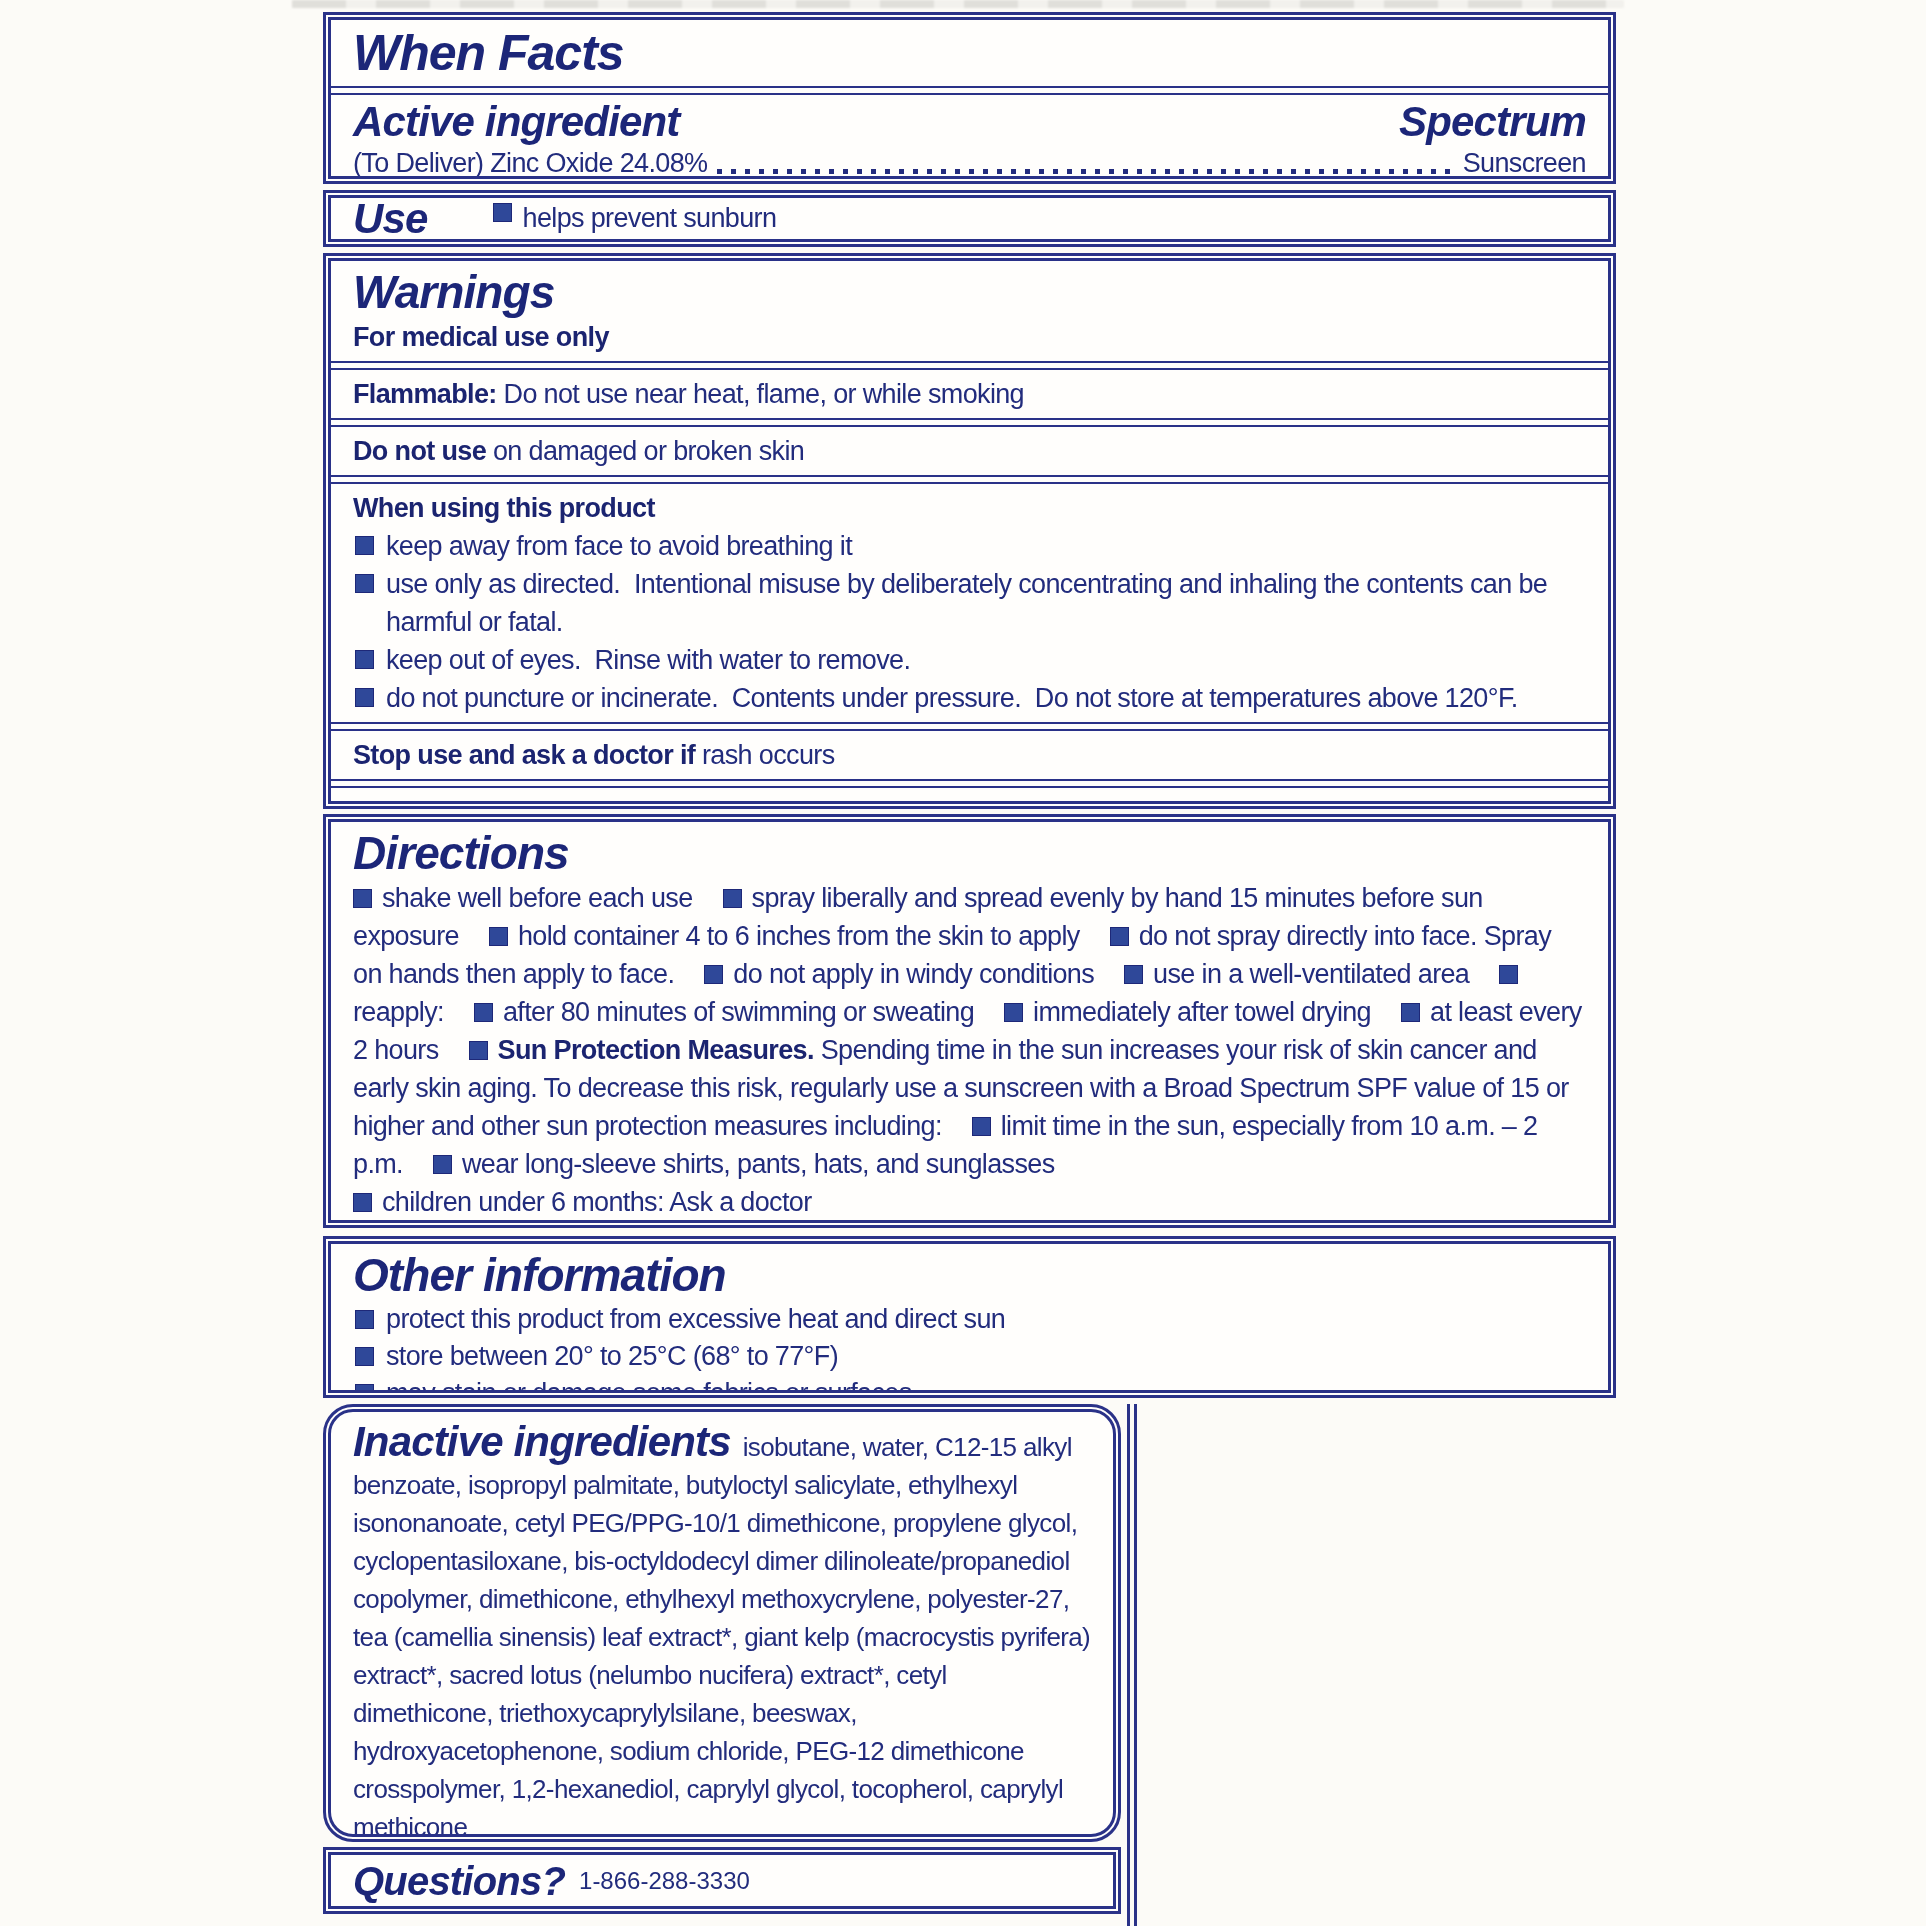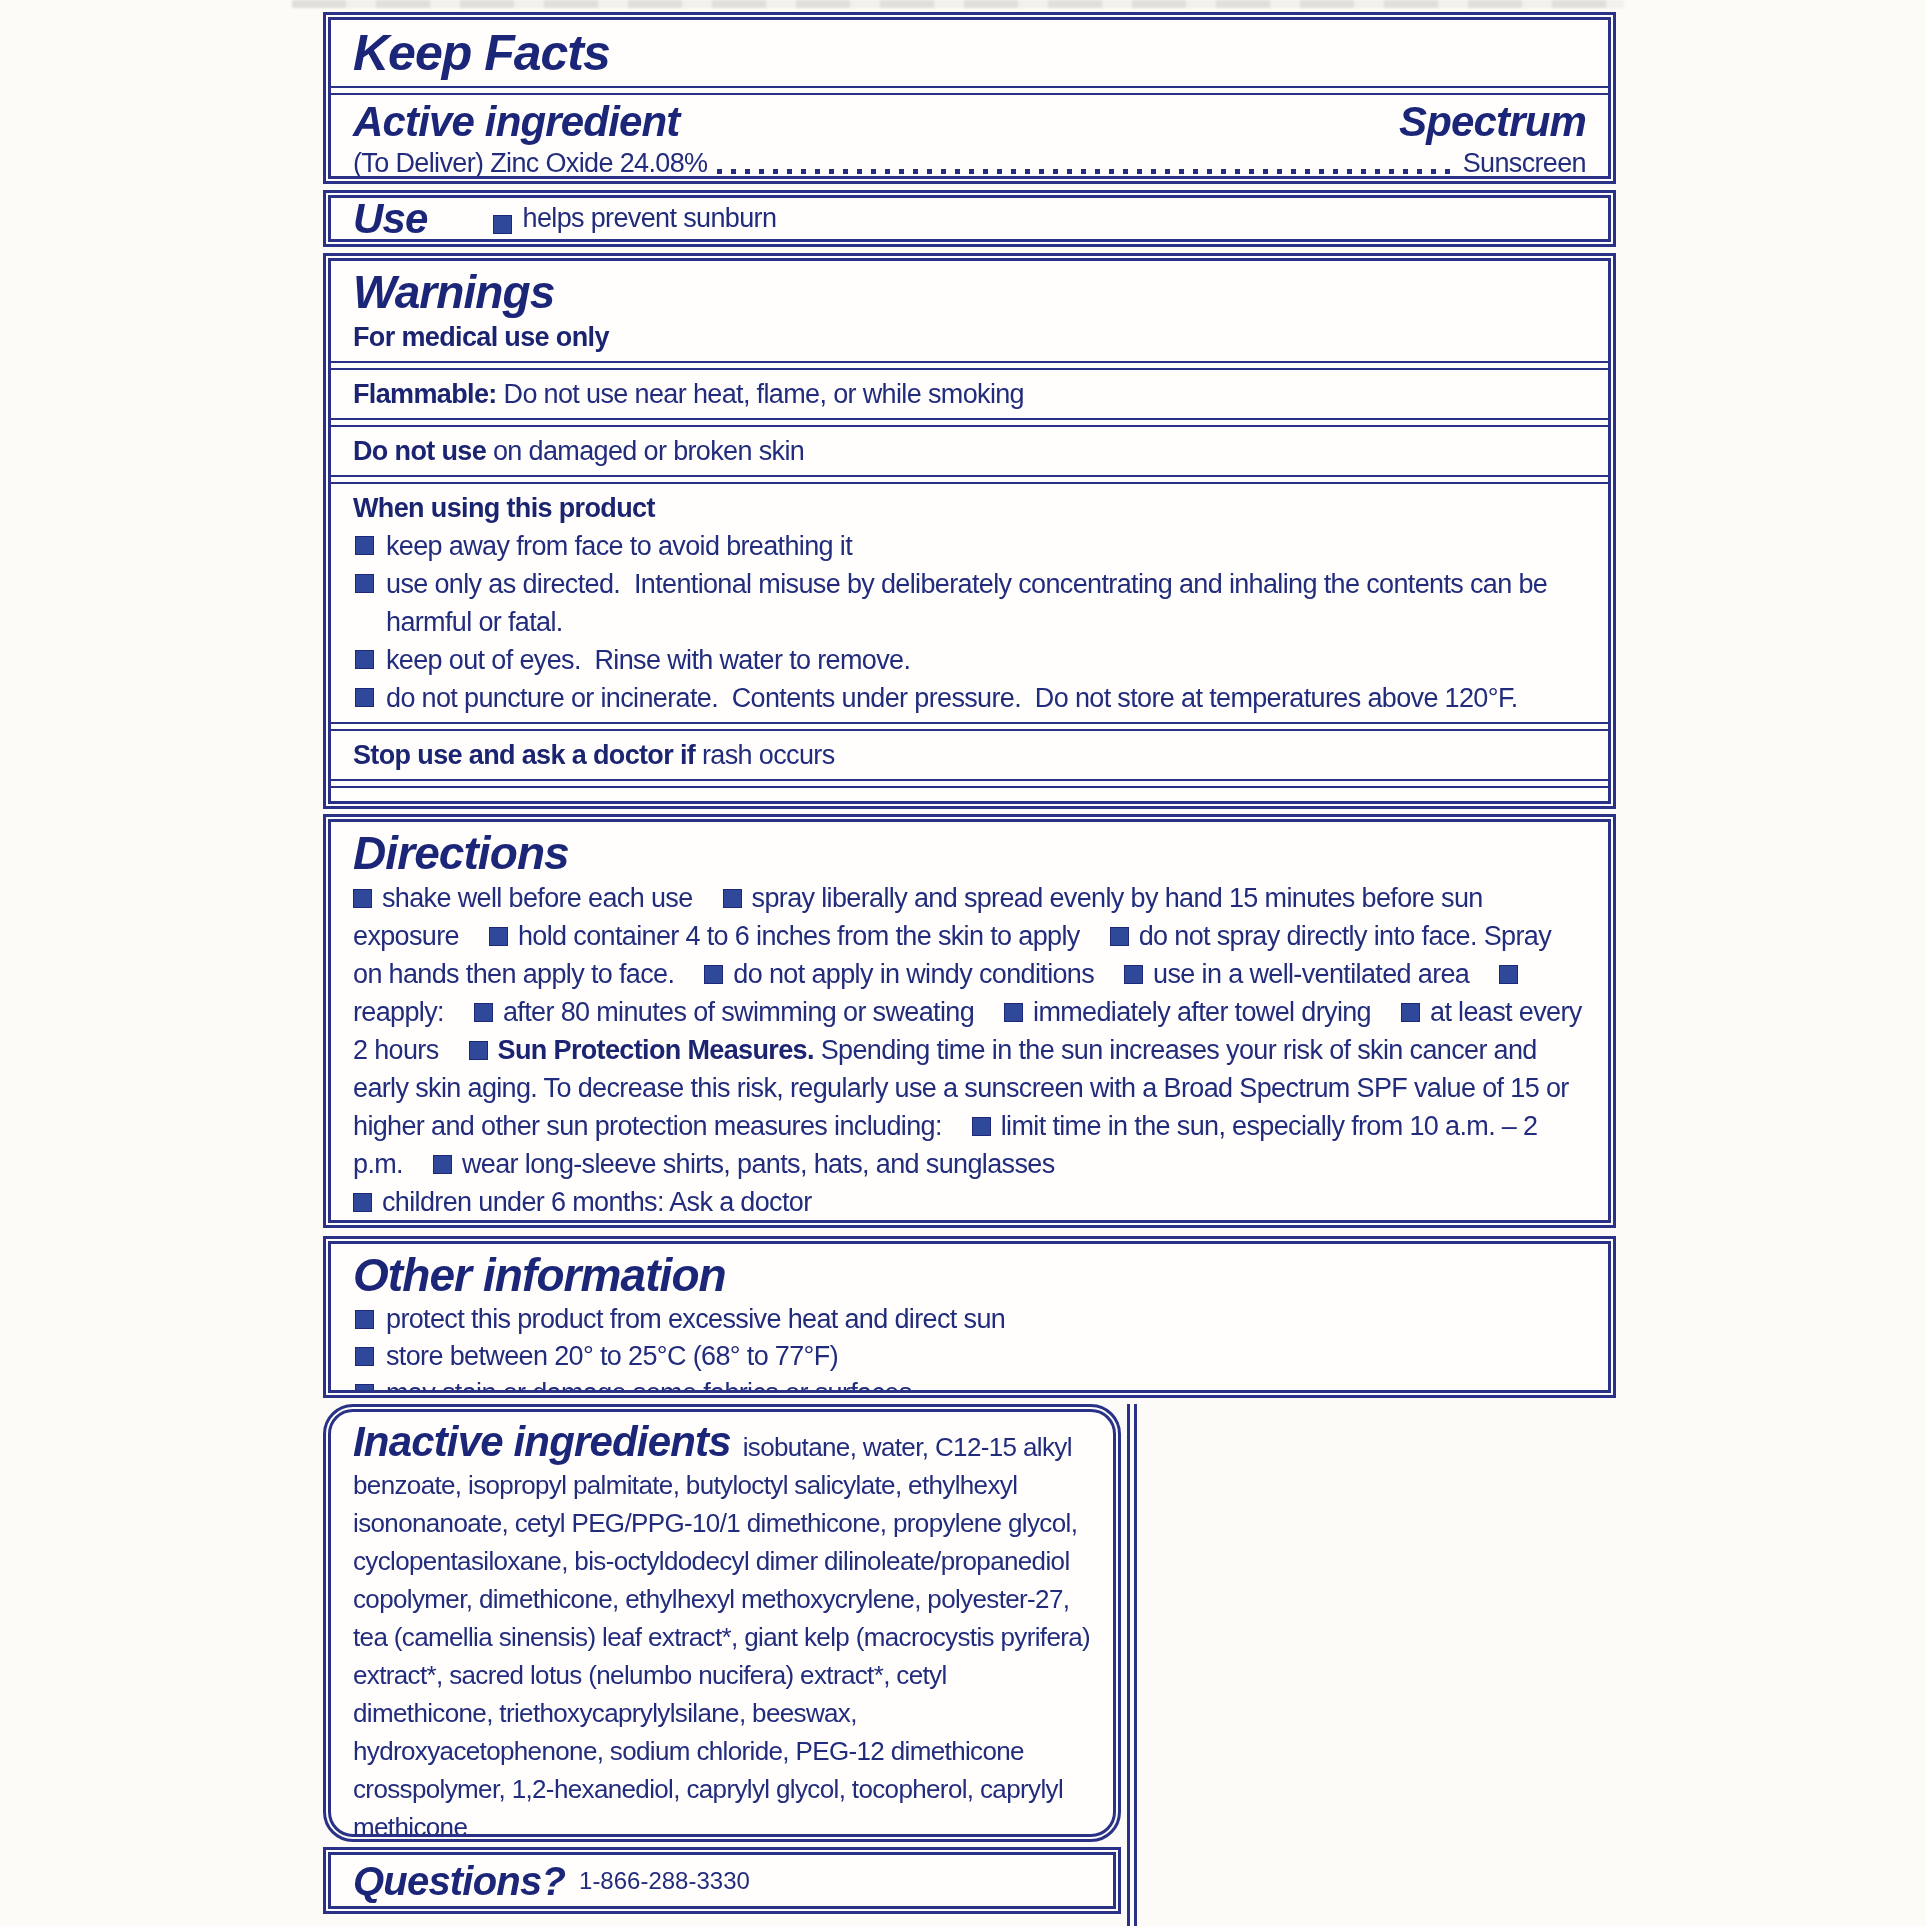--- a/index.html
+++ b/index.html
@@ -66,34 +66,34 @@
   }
   
   #box-head{top:12px;height:172px;}
   #box-use{top:190px;height:57px;display:flex;align-items:center;padding-top:0;padding-bottom:0;}
   #box-warnings{top:253px;height:556px;}
   #box-directions{top:814px;height:414px;}
   #box-other{top:1236px;height:162px;}
   #box-inactive{top:1404px;height:438px;padding-top:8px;border-radius:30px;}
   #box-questions{top:1847px;height:67px;display:flex;align-items:center;padding-top:0;padding-bottom:0;}
   .ai-row{display:flex;justify-content:space-between;align-items:baseline;margin-top:2px;}
-  .use-item{display:flex;align-items:flex-end;margin-left:65px;font-size:27px;}
+  .use-item{display:flex;align-items:flex-start;margin-left:65px;font-size:27px;}
   .use-item .sq{margin-right:11px;}
   .phone{font-size:24px;margin-left:14px;letter-spacing:0;}
   .inact-text{font-size:26px;line-height:38px;}
   #box-other .body-t{line-height:37px;}
 </style>
 </head>
 <body>
 
 <div class="page">
   <div class="top-artifact"></div>
 
   <div class="dbox" id="box-head">
-    <div class="h-title">Keep Facts</div>
+    <div class="h-title">When Facts</div>
     <div class="sep"></div>
     <div class="ai-row">
       <span class="h-inline">Active ingredient</span>
       <span class="h-inline">Spectrum</span>
     </div>
     <div class="row-flex body-t">
       <span>(To Deliver) Zinc Oxide 24.08%</span>
       <span class="leader"></span>
       <span>Sunscreen</span>
     </div>

